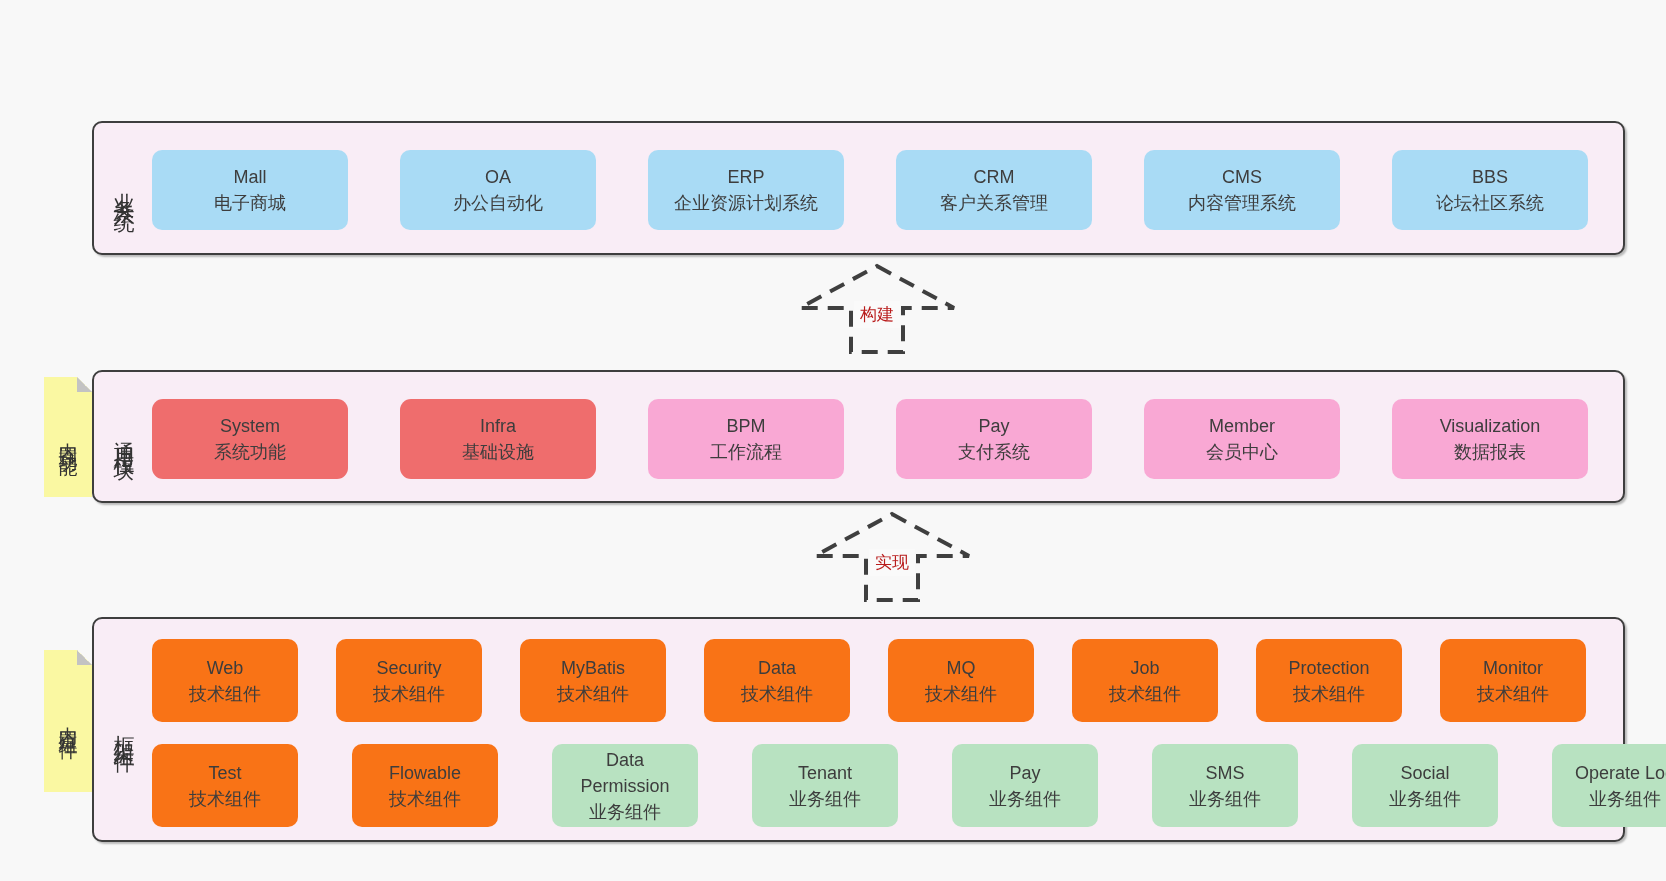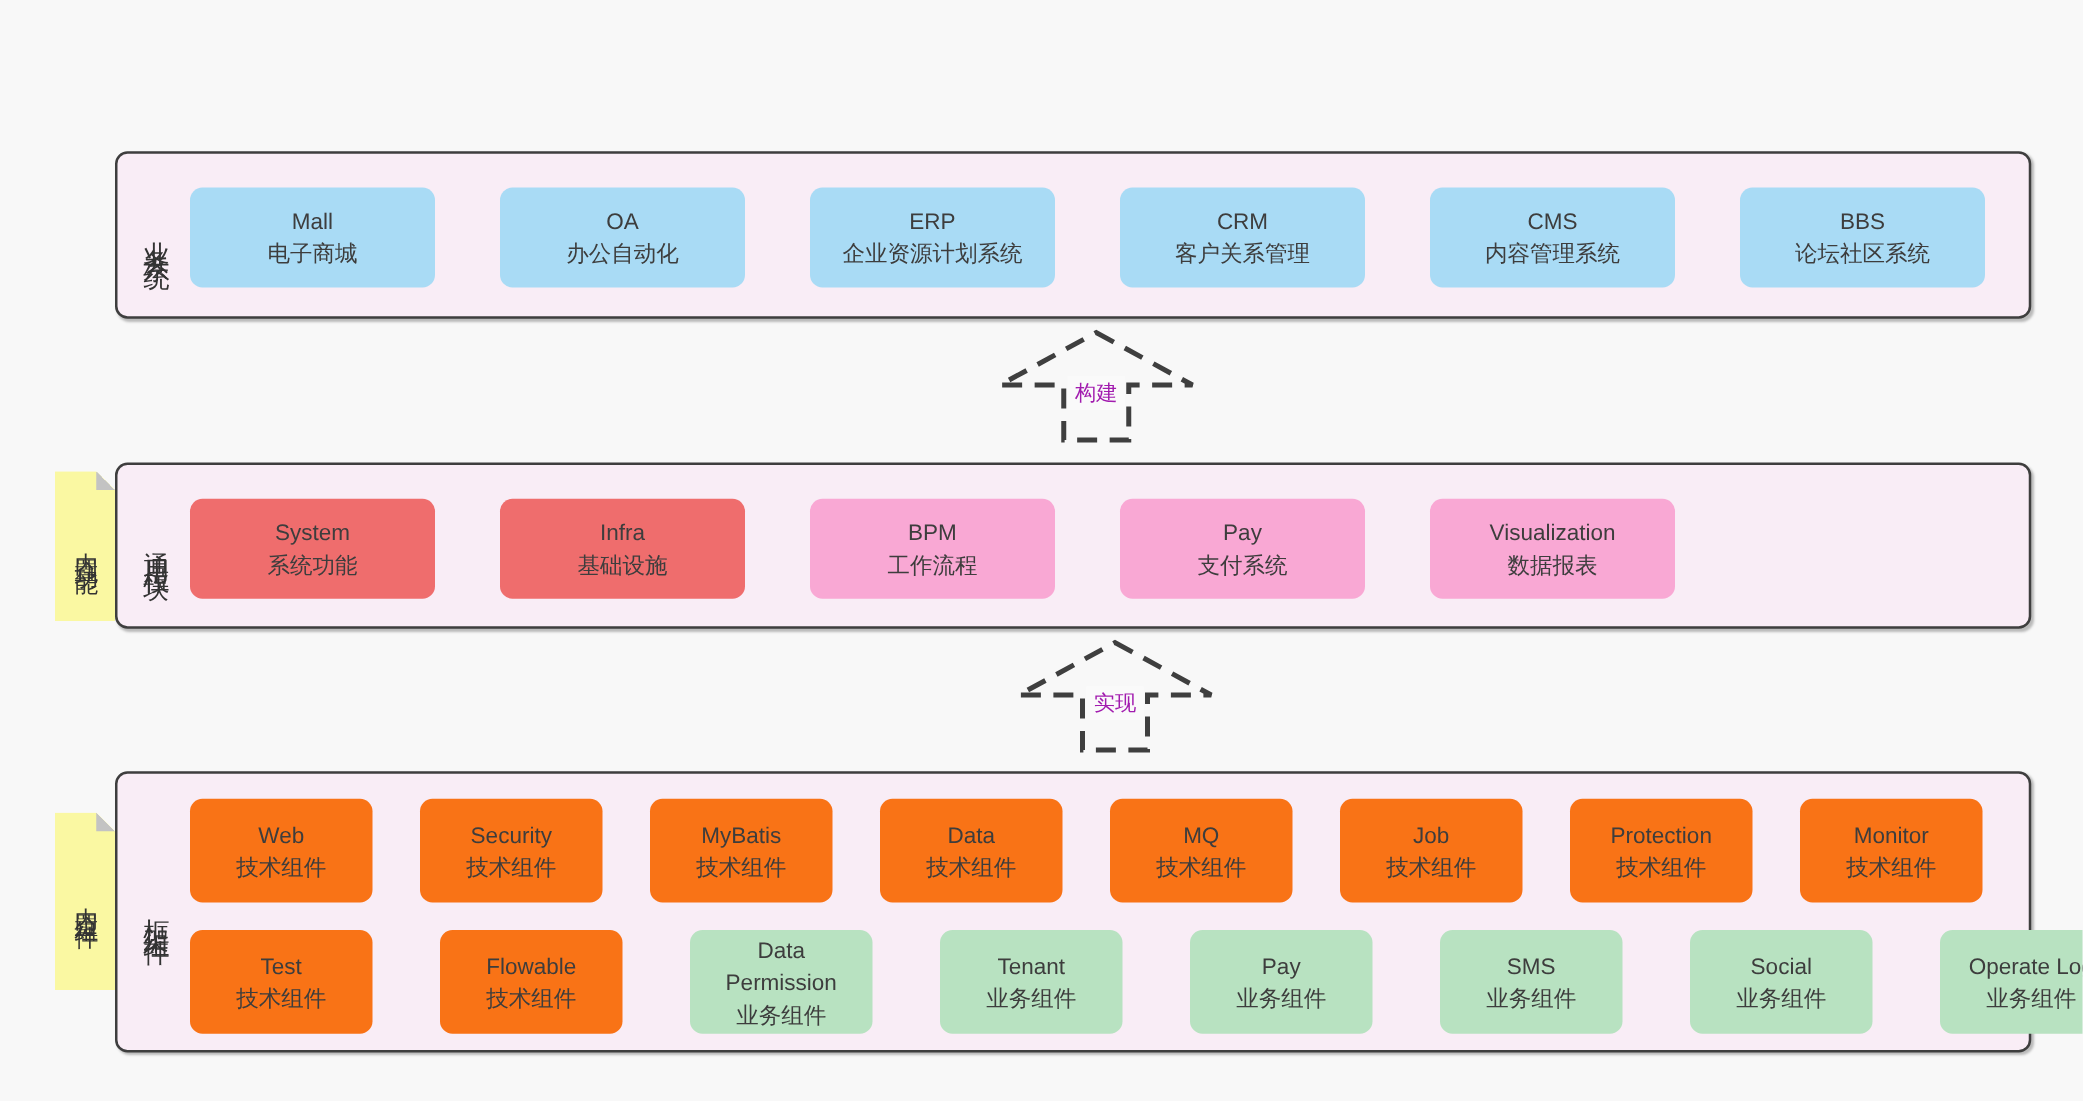--- a/index.html
+++ b/index.html
@@ -29,21 +29,21 @@
 
   
   .box{
     border-radius:10px;
     display:flex;flex-direction:column;align-items:center;justify-content:center;
     text-align:center;font-size:18px;line-height:26px;
     padding:0 12px;box-sizing:border-box;
   }
   .box .bname{white-space:normal;}
   .b-blue{background:#a9dbf5;}
-  .b-red{background:#ef6d6d;}
+  .b-red{background:#ef6d6d;border-radius:11px;}
   .b-pink{background:#f9a8d4;}
   .b-green{background:#f97316;}
   .b-lgreen{background:#b8e2c1;}
   .w196{width:196px;height:80px;}
   .w146{width:146px;height:83px;}
 
   
   .note{
     position:absolute;left:44px;width:48px;
     background:#faf8a2;
@@ -57,21 +57,21 @@
   .note-text{
     writing-mode:vertical-rl;text-orientation:upright;
     font-size:19px;letter-spacing:5px;color:#333;
   }
 
   
   .arrow{position:absolute;width:160px;height:92px;}
   .arrow svg{display:block;}
   .arrow-label{
     position:absolute;left:50%;top:38px;transform:translateX(-50%);
-    background:#fafafa;padding:2px 6px;font-size:17px;color:#a21caf;
+    background:#fafafa;padding:2px 6px;font-size:17px;color:#b91c1c;
     white-space:nowrap;
   }
 </style>
 </head>
 <body>
 
 <div class="canvas">
 
   <div class="note" style="top:377px;height:120px;">
     <span class="note-fold"></span>
@@ -132,20 +132,24 @@
       </div>
       <div class="box b-pink w196">
         <span class="bname">BPM</span>
         <span class="bdesc">工作流程</span>
       </div>
       <div class="box b-pink w196">
         <span class="bname">Pay</span>
         <span class="bdesc">支付系统</span>
       </div>
       <div class="box b-pink w196">
+        <span class="bname">Member</span>
+        <span class="bdesc">会员中心</span>
+      </div>
+      <div class="box b-pink w196">
         <span class="bname">Visualization</span>
         <span class="bdesc">数据报表</span>
       </div>
     </div>
   </section>
 
   <div class="arrow" style="left:812px;top:511px;">
     <svg width="160" height="92" viewBox="0 0 160 92">
       <path d="M80 3 L157 45 L106 45 L106 89 L54 89 L54 45 L3 45 Z" fill="none" stroke="#3f3f3f" stroke-width="4" stroke-dasharray="16 10"></path>
     </svg>

